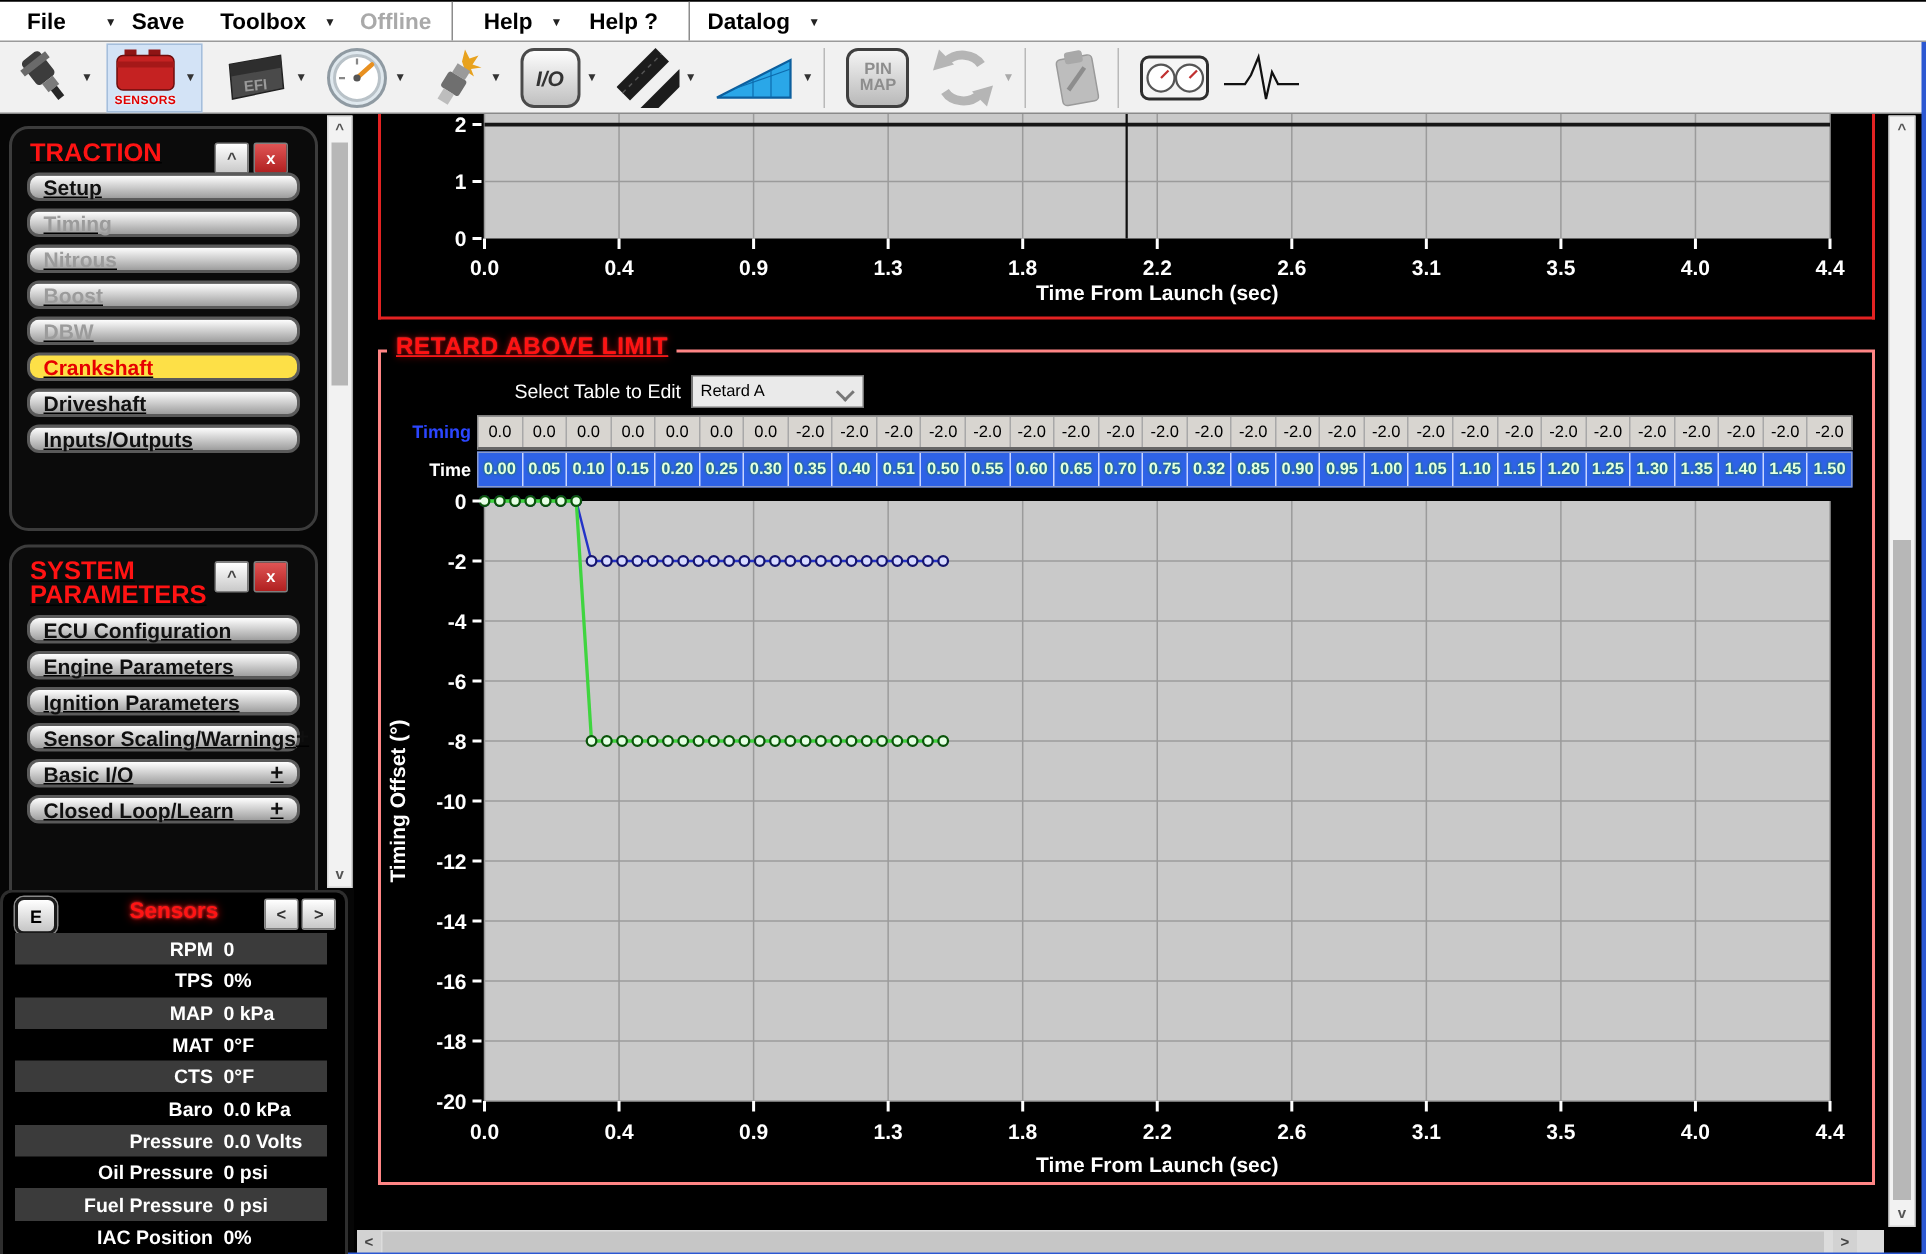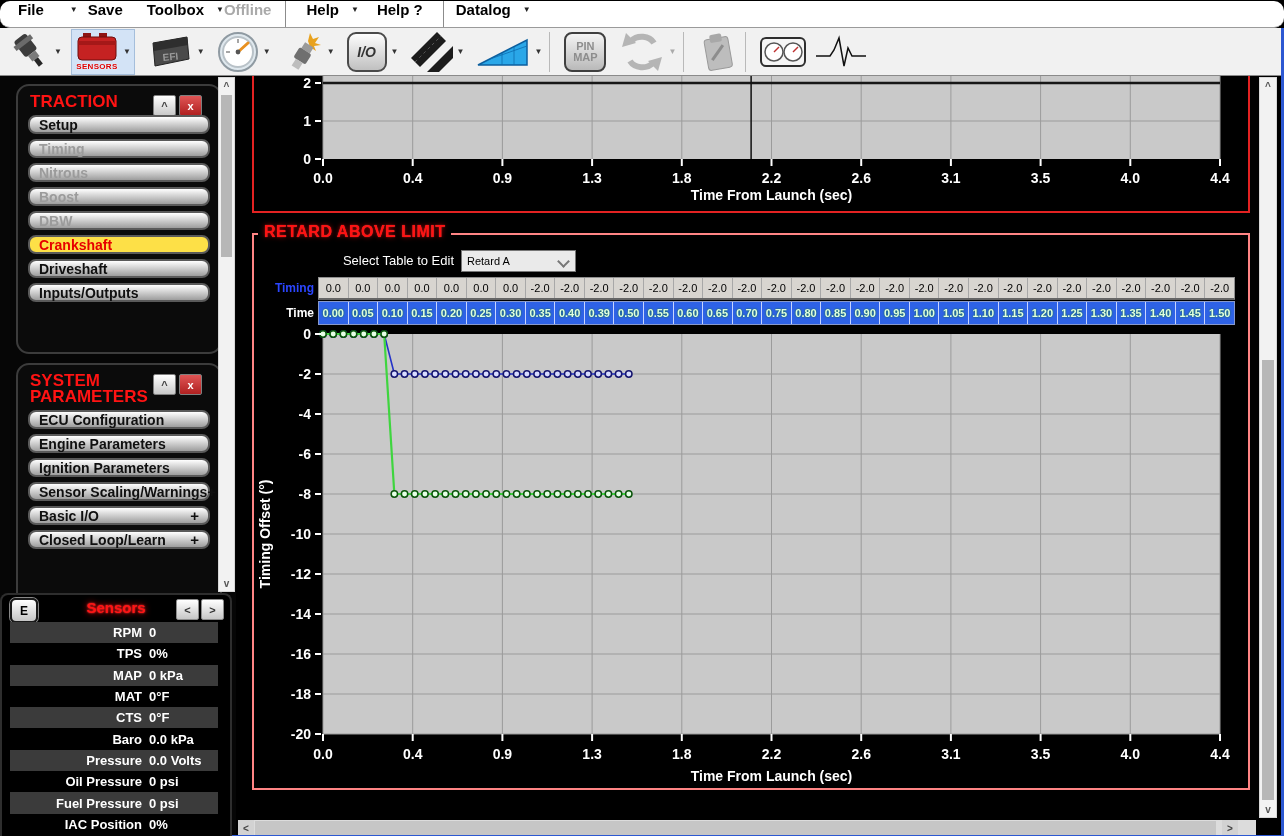--- a/index.html
+++ b/index.html
@@ -1,21 +1,21 @@
 <!DOCTYPE html>
 <html><head>
 <meta charset="utf-8">
 <style>
   html,body{margin:0;padding:0;background:#2a2a2a;}
   .window{position:relative;width:1284px;height:836px;background:#000;overflow:hidden;
           font-family:"Liberation Sans",sans-serif;border-top:1px solid #000;}
   
   .menubar{position:absolute;left:0;top:0;width:100%;height:27px;background:#fff;
-           border-bottom:1px solid #9a9a9a;display:flex;align-items:flex-start;
-           font-weight:bold;font-size:15px;color:#000;box-sizing:border-box;border-radius:10px;}
+           border-bottom:1px solid #9a9a9a;display:flex;align-items:center;
+           font-weight:bold;font-size:15px;color:#000;box-sizing:border-box;}
   .menu-item{display:flex;align-items:center;cursor:default;white-space:nowrap;}
   .menu-item.disabled{color:#a9a9a9;}
   .menu-arrow{font-size:8px;color:#222;}
   .menu-sep{width:1px;height:26px;background:#8c8c8c;}
   
   .toolbar{position:absolute;left:0;top:27px;width:100%;height:48px;background:#f1f1f1;
            border-bottom:1px solid #8a8a8a;display:flex;align-items:center;box-sizing:border-box;}
   .tool{display:flex;align-items:center;justify-content:center;margin-left:7px;position:relative;height:44px;}
   .tool-arrow{font-size:8px;color:#333;margin-left:4px;}
   .tool-sep{width:1px;height:40px;background:#b9b9b9;margin:0 7px;}
@@ -26,22 +26,22 @@
   .pinmap-btn{width:40px;height:40px;border:2px solid #3f3f3f;border-radius:8px;box-sizing:border-box;
               background:linear-gradient(#f4f4f4,#b9b9b9);display:flex;align-items:center;justify-content:center;
               font-weight:bold;font-size:11px;line-height:1;color:#8d8d8d;text-align:center;width:42px;}
   .io-btn{width:40px;height:40px;border:2px solid #4a4a4a;border-radius:9px;box-sizing:border-box;
           background:linear-gradient(#fdfdfd,#c0c0c0);display:flex;align-items:center;justify-content:center;
           font-weight:bold;font-size:14px;font-style:italic;color:#333;}
   .gauges-btn{width:46px;height:30px;border:2px solid #2e2e2e;border-radius:6px;box-sizing:border-box;
               background:#f5f5f5;display:flex;align-items:center;justify-content:center;gap:3px;}
   
   .sidebar{position:absolute;left:0;top:75px;width:236px;height:761px;background:#060606;}
-  .panel{position:absolute;left:16px;width:206px;background:#0b0b0b;border:2px solid #3c3c3c;
-         border-radius:13px;box-sizing:border-box;}
+  .panel{position:absolute;left:6px;width:206px;background:#0b0b0b;border:2px solid #3c3c3c;
+         border-radius:13px;box-sizing:border-box;text-decoration:underline;}
   .panel-title{color:#ff1313;font-weight:bold;font-size:17px;line-height:0.95;padding:8px 0 0 12px;width:130px;}
   .panel-btn-up,.panel-btn-close{position:absolute;top:9px;width:21px;height:19px;border:1px solid #7f7f7f;
          border-radius:2px;font-size:11px;font-weight:bold;display:flex;align-items:center;justify-content:center;}
   .panel-btn-up{right:44px;background:linear-gradient(#fff,#c9c9c9);color:#444;}
   .panel-btn-close{right:18px;background:linear-gradient(#e05555,#b02020);color:#fff;}
   .side-btn{position:relative;margin:5px 10px 0 10px;height:19px;border:2px solid #5a5a5a;border-radius:8px;
             background:linear-gradient(#ffffff,#9d9d9d);display:flex;align-items:center;padding:0 9px;
             font-weight:bold;font-size:14px;color:#101010;box-sizing:border-box;white-space:nowrap;}
   .side-btn.disabled{color:#9b9b9b;}
   .side-btn.selected{background:#fde047;color:#e60000;}
@@ -71,21 +71,21 @@
   .sensor-row .row-bg{position:absolute;left:8px;right:12px;top:0;bottom:0;background:#3b3b3b;}
   .sensor-row .lab{position:relative;width:140px;text-align:right;z-index:1;}
   .sensor-row .val{position:relative;margin-left:7px;z-index:1;}
   
   .top-chart-box{position:absolute;left:252px;top:75px;width:998px;height:137px;border:2px solid #e32222;
                  border-top:none;box-sizing:border-box;background:#000;}
   .retard-box{position:absolute;left:252px;top:232px;width:998px;height:557px;border:2px solid #ff8585;
               box-sizing:border-box;background:#000;}
   .retard-title{position:absolute;left:258px;top:222px;z-index:3;background:#000;padding:0 6px;
                 color:#ff1212;font-weight:bold;font-size:16px;letter-spacing:0.5px;
-                text-shadow:0 0 5px #b00000,0 0 1px #ff6a6a;}
+                text-shadow:0 0 5px #b00000,0 0 1px #ff6a6a;text-decoration:underline;}
   .select-label{position:absolute;left:18px;top:18px;width:182px;text-align:right;color:#fff;
                 font-weight:normal;font-size:13px;}
   .table-select{position:absolute;left:207px;top:15px;width:115px;height:22px;background:#eaeaea;
                 border:1px solid #767676;box-sizing:border-box;display:flex;align-items:center;
                 padding-left:5px;font-size:11px;color:#000;}
   .select-chevron{position:absolute;right:7px;top:6px;width:7px;height:7px;border-right:2px solid #777;
                 border-bottom:2px solid #777;transform:rotate(45deg);}
   .row-label{position:absolute;left:0;width:60px;text-align:right;font-weight:bold;font-size:12px;}
   .grid-row{position:absolute;left:64px;width:917px;display:flex;box-sizing:border-box;}
   .timing-row{top:42px;height:23px;background:#d8d5d0;border:1px solid #8f8f8f;border-bottom:2px solid #666;}
@@ -108,21 +108,21 @@
         <span>File</span>
         <span class="menu-arrow" style="margin-left: 26px;">▼</span>
       </div>
       <div class="menu-item" style="margin-left: 10px;">
         <span>Save</span>
       </div>
       <div class="menu-item" style="margin-left: 24px;">
         <span>Toolbox</span>
         <span class="menu-arrow" style="margin-left: 12px;">▼</span>
       </div>
-      <div class="menu-item disabled" style="">
+      <div class="menu-item disabled" style="margin-left: 16px;">
         <span>Offline</span>
       </div>
       <div class="menu-sep" style="margin-left: 14px;"></div>
       <div class="menu-item" style="margin-left: 20px;">
         <span>Help</span>
         <span class="menu-arrow" style="margin-left: 12px;">▼</span>
       </div>
       <div class="menu-item" style="margin-left: 18px;">
         <span>Help ?</span>
       </div>
@@ -488,28 +488,28 @@
     <div class="grid-row time-row" id="time-cells">
         <div class="cell time-cell">0.00</div>
         <div class="cell time-cell">0.05</div>
         <div class="cell time-cell">0.10</div>
         <div class="cell time-cell">0.15</div>
         <div class="cell time-cell">0.20</div>
         <div class="cell time-cell">0.25</div>
         <div class="cell time-cell">0.30</div>
         <div class="cell time-cell">0.35</div>
         <div class="cell time-cell">0.40</div>
-        <div class="cell time-cell">0.39</div>
+        <div class="cell time-cell">0.51</div>
         <div class="cell time-cell">0.50</div>
         <div class="cell time-cell">0.55</div>
         <div class="cell time-cell">0.60</div>
         <div class="cell time-cell">0.65</div>
         <div class="cell time-cell">0.70</div>
         <div class="cell time-cell">0.75</div>
-        <div class="cell time-cell">0.80</div>
+        <div class="cell time-cell">0.32</div>
         <div class="cell time-cell">0.85</div>
         <div class="cell time-cell">0.90</div>
         <div class="cell time-cell">0.95</div>
         <div class="cell time-cell">1.00</div>
         <div class="cell time-cell">1.05</div>
         <div class="cell time-cell">1.10</div>
         <div class="cell time-cell">1.15</div>
         <div class="cell time-cell">1.20</div>
         <div class="cell time-cell">1.25</div>
         <div class="cell time-cell">1.30</div>

